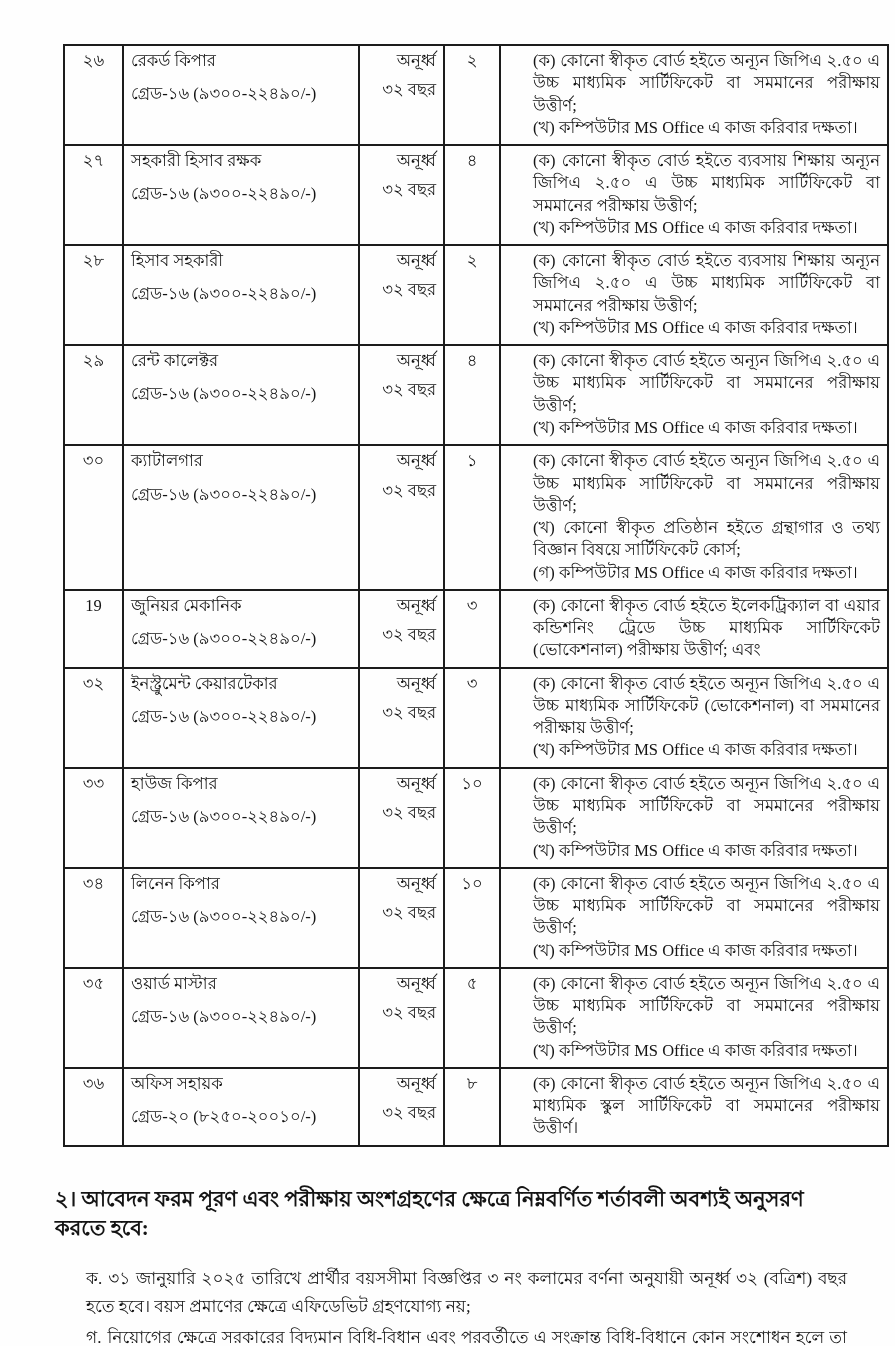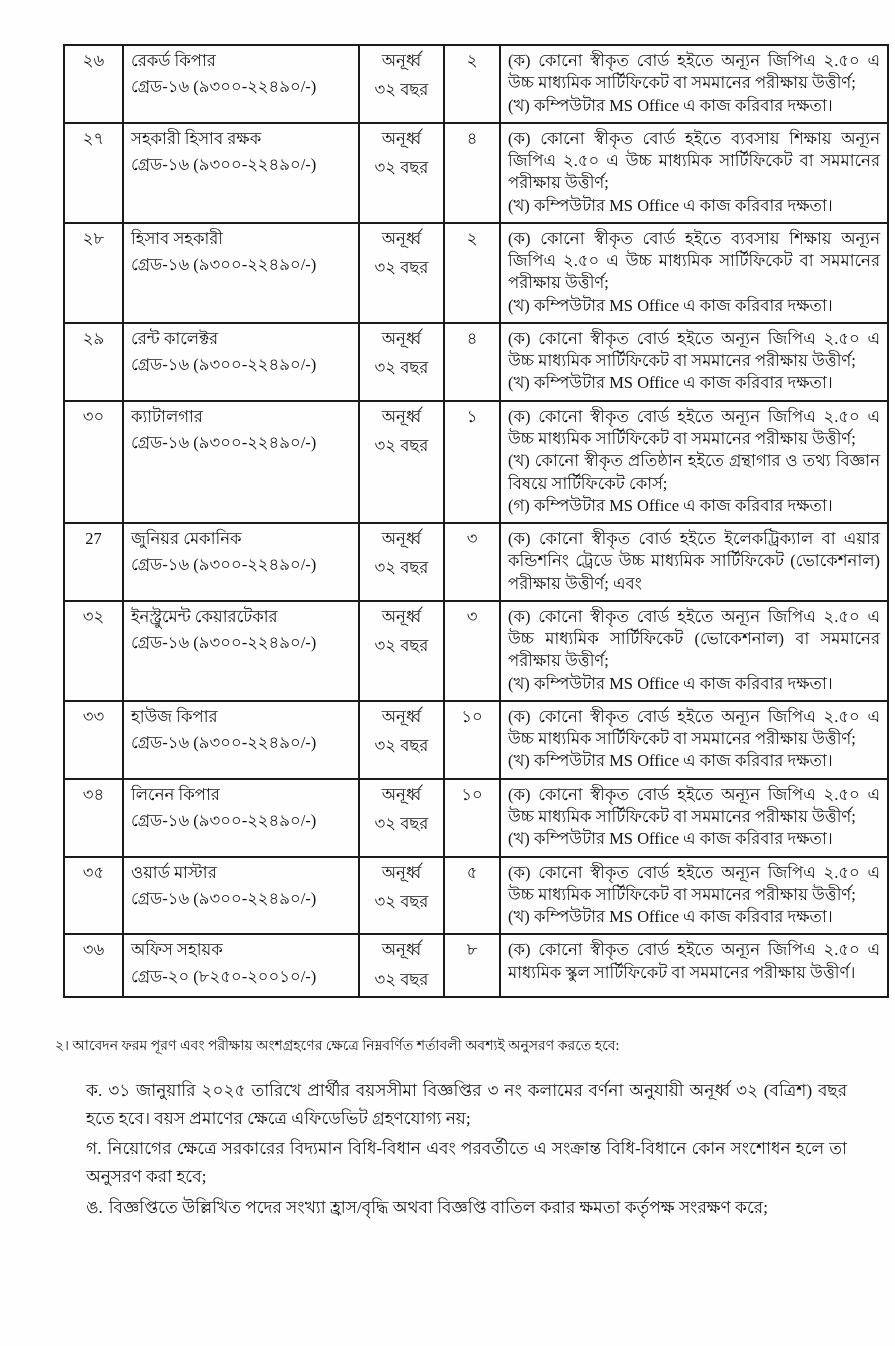--- a/index.html
+++ b/index.html
@@ -28,33 +28,33 @@
   }
   table.positions td {
     border: 2px solid #1c1c1c;
     vertical-align: top;
     padding: 4px 7px 5px 7px;
     font-size: 16.5px;
     line-height: 1.35;
   }
   td.c-serial { text-align: center; padding-top: 7px; }
   td.c-post  { }
-  td.c-age   { text-align: center; padding-top: 7px; }
+  td.c-age   { text-align: right; padding-top: 7px; }
   td.c-count { text-align: center; padding-top: 7px; }
   td.c-qual  { }
   .post-name { }
-  .post-grade { margin-top: 4px; white-space: nowrap; }
+  .post-grade { margin-top: 11px; white-space: nowrap; }
   .age-l2 { margin-top: 7px; }
-  .qual-line { text-align: justify; }
+  .qual-line { text-align: justify; margin-left: 25px; }
 
   
   .cond-heading {
     margin: 38px 55px 12px 55px;
-    font-weight: normal;
-    font-size: 14px;
+    font-weight: bold;
+    font-size: 21px;
     line-height: 1.4;
   }
   .cond-list {
     margin: 22px 48px 0 86px;
   }
   .cond-item {
     font-size: 17px;
     line-height: 1.62;
     text-align: justify;
     margin-bottom: 3px;
@@ -150,21 +150,21 @@
             <div class="age-l2">৩২ বছর</div>
           </td>
           <td class="c-count">১</td>
           <td class="c-qual">
             <div class="qual-line">(ক) কোনো স্বীকৃত বোর্ড হইতে অন্যূন জিপিএ ২.৫০ এ উচ্চ মাধ্যমিক সার্টিফিকেট বা সমমানের পরীক্ষায় উত্তীর্ণ;</div>
             <div class="qual-line">(খ) কোনো স্বীকৃত প্রতিষ্ঠান হইতে গ্রন্থাগার ও তথ্য বিজ্ঞান বিষয়ে সার্টিফিকেট কোর্স;</div>
             <div class="qual-line">(গ) কম্পিউটার MS Office এ কাজ করিবার দক্ষতা।</div>
           </td>
         </tr>
         <tr>
-          <td class="c-serial">27</td>
+          <td class="c-serial">19</td>
           <td class="c-post">
             <div class="post-name">জুনিয়র মেকানিক</div>
             <div class="post-grade">গ্রেড-১৬ (৯৩০০-২২৪৯০/-)</div>
           </td>
           <td class="c-age">
             <div>অনূর্ধ্ব</div>
             <div class="age-l2">৩২ বছর</div>
           </td>
           <td class="c-count">৩</td>
           <td class="c-qual">

